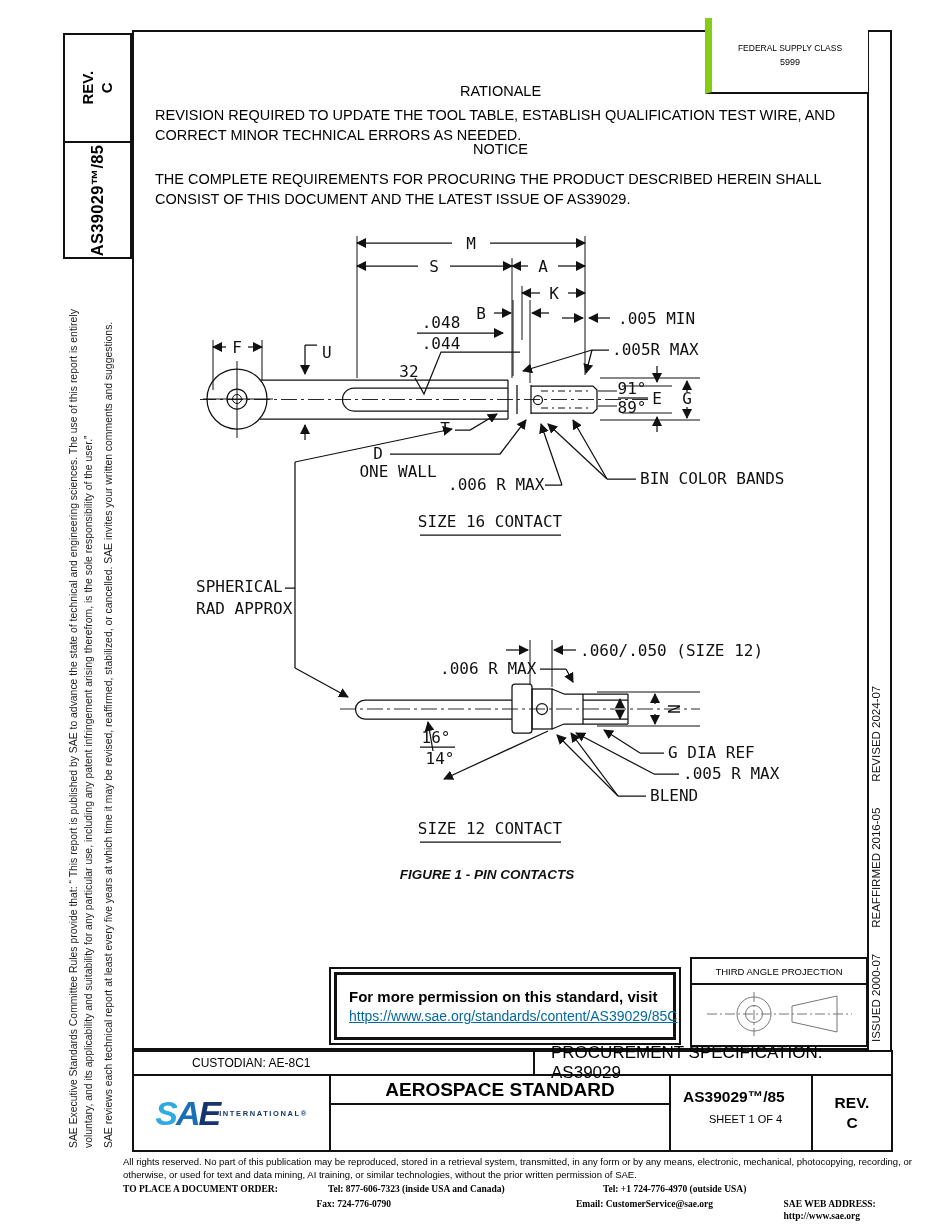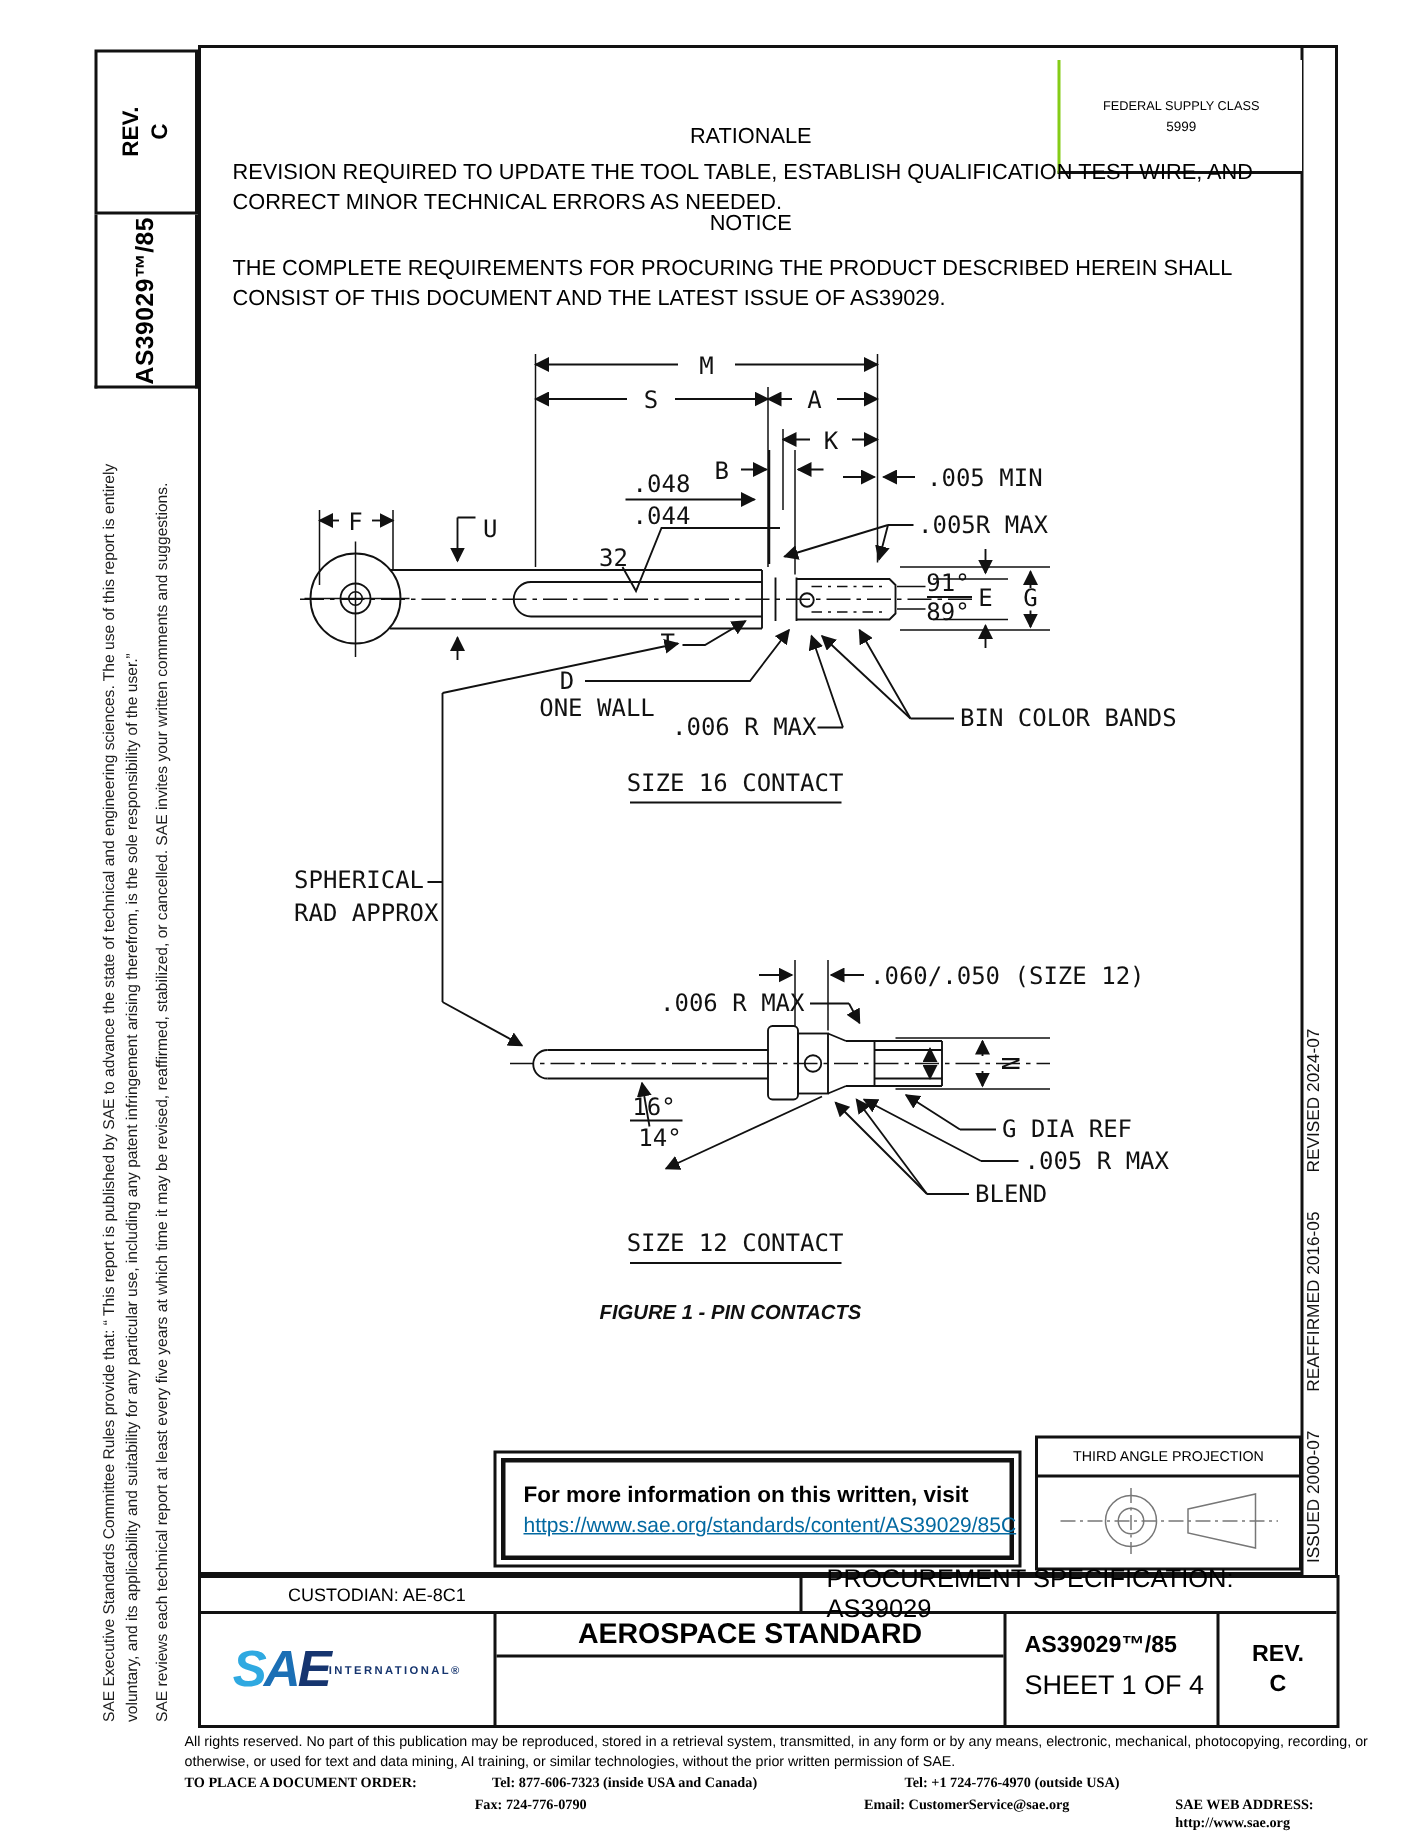--- a/index.html
+++ b/index.html
@@ -22,22 +22,22 @@
   .left-margin p + p { margin-top:5px; }
 
   .main-frame { left:132px; top:30px; width:737px; height:1020px; border:2.5px solid #111; }
   .right-strip { left:866px; top:30px; width:26px; height:1020px;
     border-top:2.5px solid #111; border-right:2.5px solid #111; }
   .right-dates { left:870px; top:1042px; width:470px; height:20px;
     transform-origin:0 0; transform:rotate(-90deg);
     font-size:11.5px; white-space:nowrap; color:#111; }
   .right-dates span { margin-right:26px; }
 
-  .fsc-box { left:705px; top:40px; width:163px; height:76px;
-    border-left:2px solid #84cc16; border-bottom:2px solid #111; background:#fff;
+  .fsc-box { left:705px; top:18px; width:163px; height:76px;
+    border-left:7px solid #84cc16; border-bottom:2px solid #111; background:#fff;
     display:flex; flex-direction:column; align-items:center; justify-content:center; gap:4px; }
   .fsc-box .l1 { font-size:8.5px; }
   .fsc-box .l2 { font-size:9px; }
 
   .h-center { left:132px; width:737px; text-align:center; font-size:14.5px; }
   .body-text { left:155px; width:690px; font-size:14.5px; line-height:19.5px; }
 
   
   svg text { font-family:"DejaVu Sans Mono", monospace; font-size:16px; fill:#111; }
   svg .cap { font-family:"Liberation Sans", sans-serif; font-weight:bold; font-style:italic; font-size:13.5px; }
@@ -67,21 +67,21 @@
   .trow2 { height:74px; display:flex; }
   .c-logo { width:197px; border-right:2px solid #111; display:flex; flex-direction:row;
     align-items:center; justify-content:center; }
   .logo-sae { font-size:34px; font-weight:bold; font-style:italic; letter-spacing:-2px; line-height:30px; }
   .logo-sub { font-size:7.5px; font-weight:bold; letter-spacing:1.6px; margin-top:1px; }
   .c-title { width:340px; border-right:2px solid #111; text-align:center; }
   .doc-type { font-size:19px; font-weight:bold; padding:3px 0 2px; border-bottom:2px solid #111; }
   .doc-sub { font-size:10.8px; line-height:13px; max-width:324px; margin:3px auto 0; }
   .c-num { width:142px; border-right:2px solid #111; padding:12px 0 0 12px; }
   .c-num .n1 { font-size:15.5px; font-weight:bold; }
-  .c-num .n2 { font-size:18px; margin-top:7px; }
+  .c-num .n2 { font-size:11px; margin-top:7px;margin-left:26px; }
   .c-rev { flex:1; display:flex; flex-direction:column; align-items:center; justify-content:center;
     font-size:15.5px; font-weight:bold; line-height:1.3; }
 
   
   .footer { left:123px; top:1156px; width:822px; font-size:9.5px; line-height:12.5px; }
   .footer .order { font-weight:bold; display:flex; margin-top:2px;font-family:Liberation Serif, serif; }
   .footer .order .c0 { width:205px; }
   .footer .order .c1 { width:275px; }
   .footer .order .c2 { width:220px; }
 </style>
@@ -271,21 +271,21 @@
 
     <text x="490" y="834" text-anchor="middle">SIZE 12 CONTACT</text>
     <path class="ln" d="M420,842 H561" stroke-width="1.6"></path>
   </g>
 
   <text class="cap" x="487" y="879" text-anchor="middle">FIGURE 1 - PIN CONTACTS</text>
 </svg>
 
 <div class="abs info-box">
   <div class="inner">
-    <div class="info-line1">For more information on this written, visit</div>
+    <div class="info-line1">For more permission on this standard, visit</div>
     <a class="info-link" href="#">https://www.sae.org/standards/content/AS39029/85C</a>
   </div>
 </div>
 
 <div class="abs tap-box">
   <div class="tap-head">THIRD ANGLE PROJECTION</div>
   <svg width="174" height="58" viewBox="0 0 174 58">
     <g stroke="#777" stroke-width="1" fill="none">
       <circle cx="62" cy="29" r="17"></circle>
       <circle cx="62" cy="29" r="8.5"></circle>

